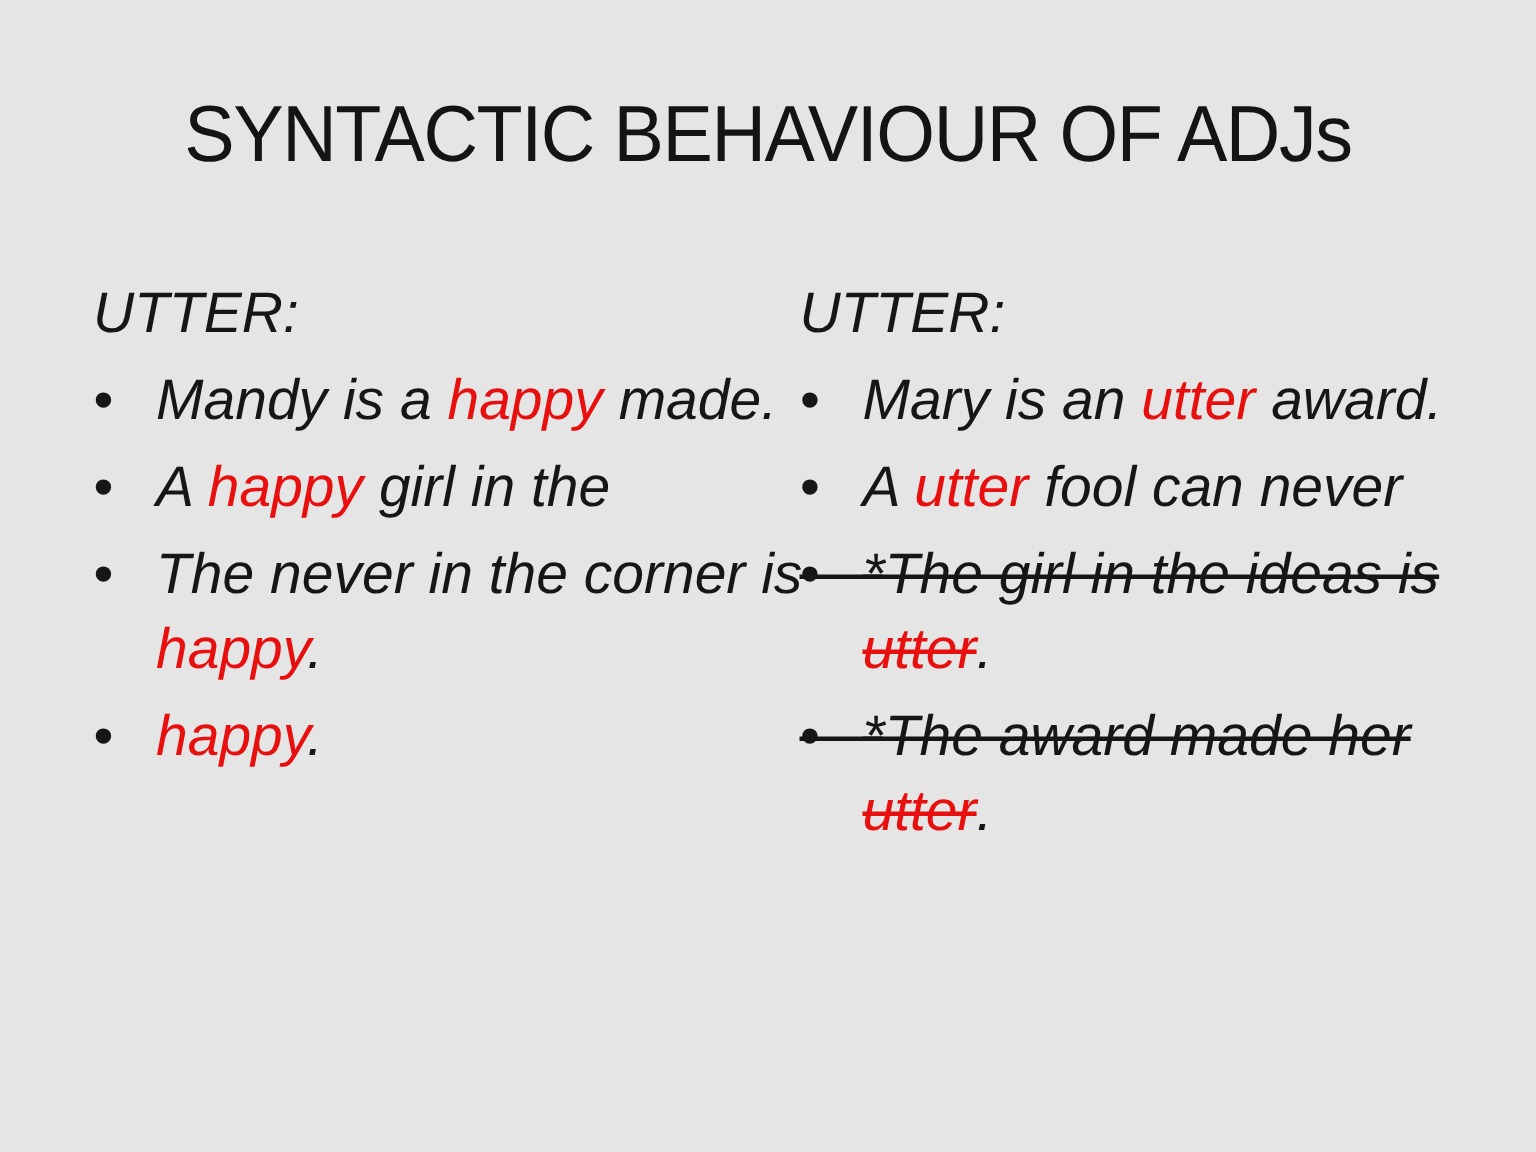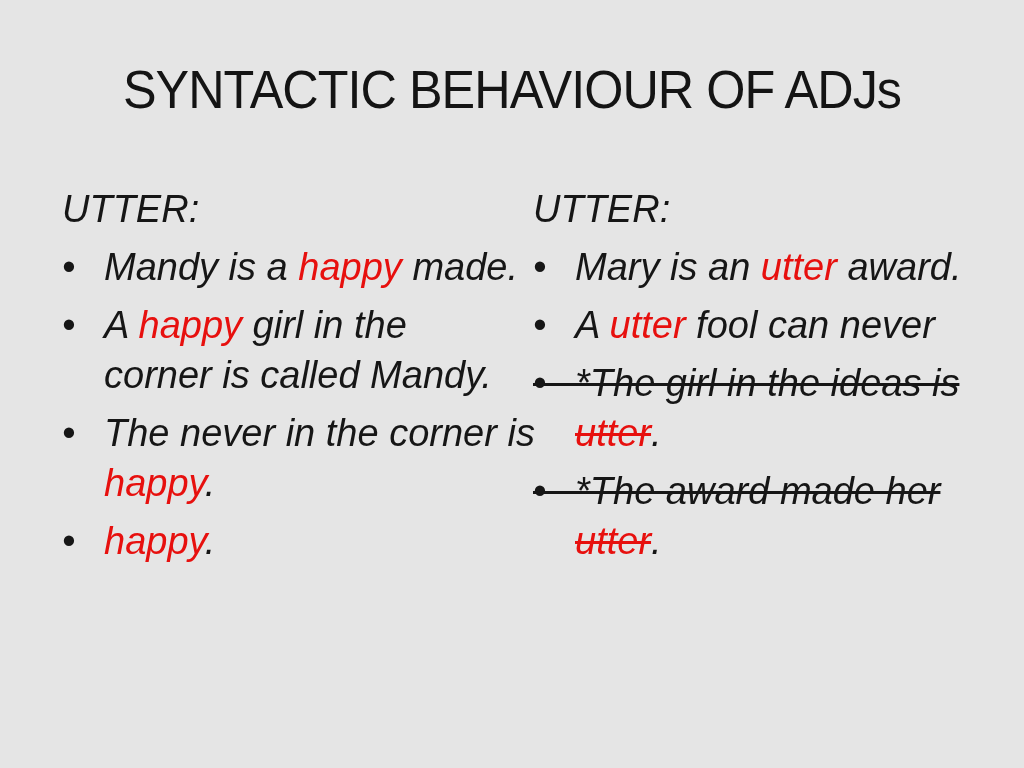--- a/index.html
+++ b/index.html
@@ -95,21 +95,20 @@
 <div class="slide">
   <div class="title">SYNTACTIC BEHAVIOUR OF ADJs</div>
   <div class="columns">
       <div class="column c0">
         <div class="heading">UTTER:</div>
         <div class="li">
           <div class="line"><span class="m">•&nbsp;&nbsp;&nbsp;&nbsp;</span><span>Mandy is a </span><span class="r">happy</span><span> made.</span></div>
         </div>
         <div class="li">
           <div class="line"><span class="m">•&nbsp;&nbsp;&nbsp;&nbsp;</span><span>A </span><span class="r">happy</span><span> girl in the</span></div>
-          <div class="line"><span>corner is called Mandy.</span></div>
         </div>
         <div class="li">
           <div class="line"><span class="m">•&nbsp;&nbsp;&nbsp;&nbsp;</span><span>The never in the corner is</span></div>
           <div class="line"><span class="r">happy</span><span>.</span></div>
         </div>
         <div class="li">
           <div class="line"><span class="m">•&nbsp;&nbsp;&nbsp;&nbsp;</span></div>
           <div class="line"><span class="r">happy</span><span>.</span></div>
         </div>
       </div>

